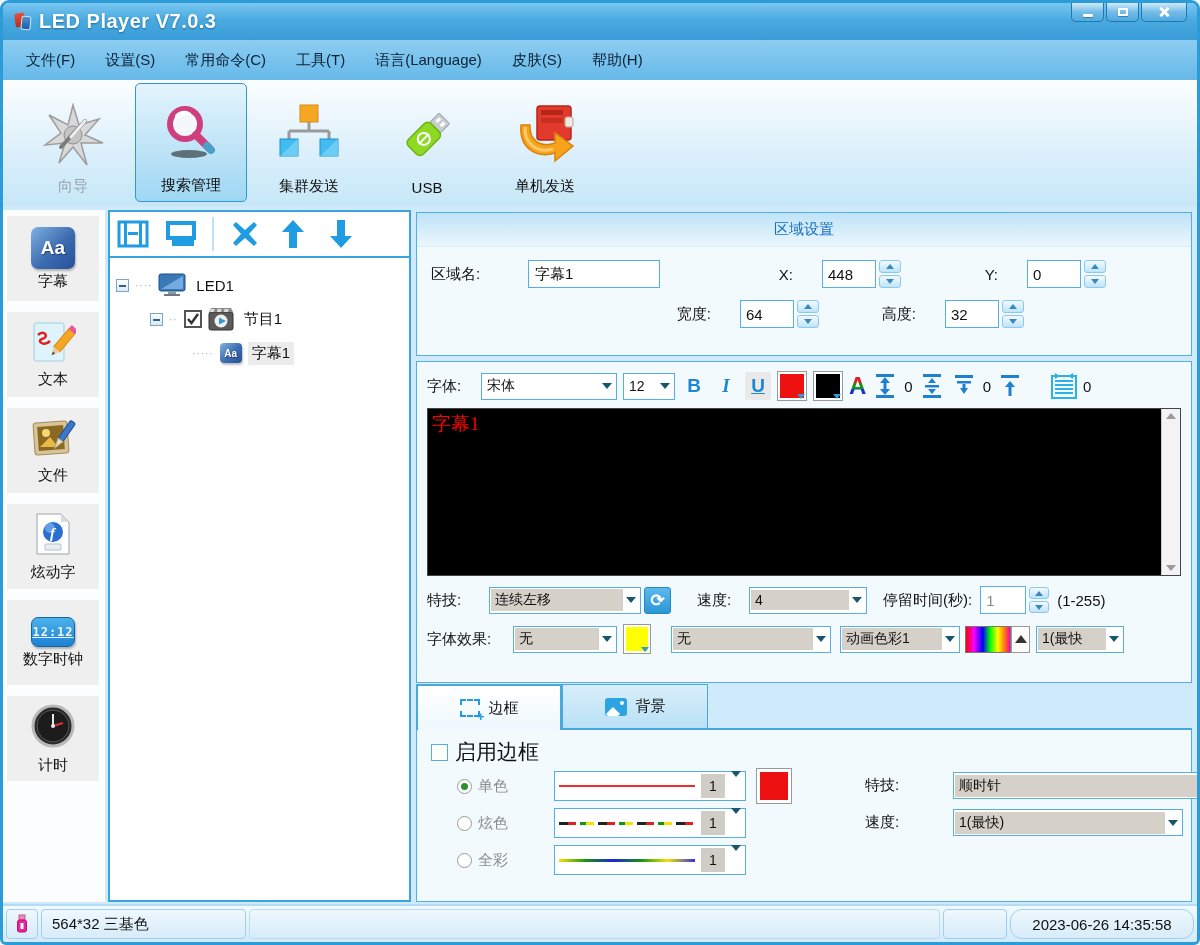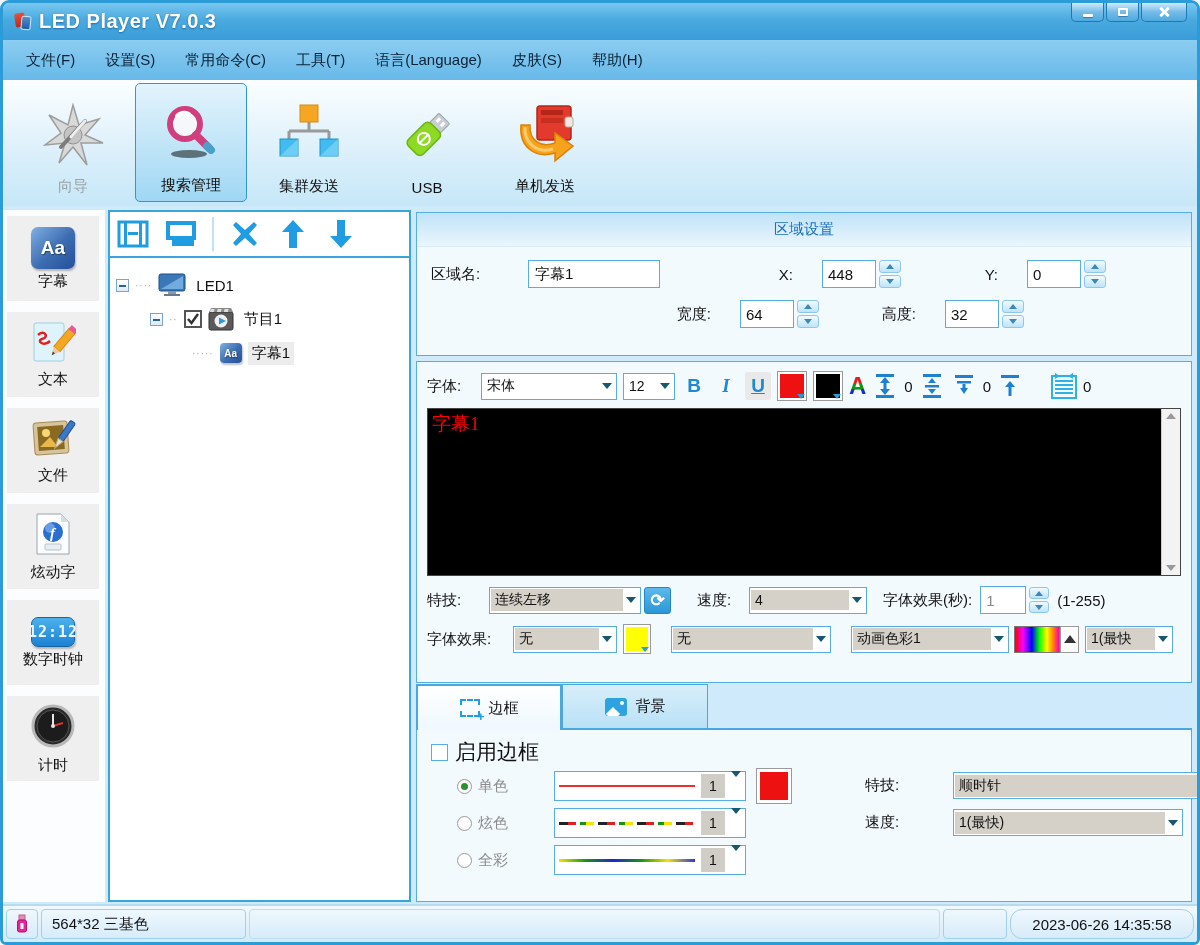--- a/index.html
+++ b/index.html
@@ -73,21 +73,21 @@
 
   
   .sidebar { width:102px; flex:0 0 102px; background:#fbfdff; padding:6px 0 0 4px; display:flex; flex-direction:column; gap:11px; }
   .side-item { width:92px; height:85px; background:#efefef; display:flex; flex-direction:column; align-items:center; justify-content:center; gap:3px; }
   .side-item .slabel { font-size:15px; color:#111; }
 
   .icon-subtitle{width:44px;height:42px;background:linear-gradient(135deg,#7fb0e2 0%,#3c6cb0 55%,#24509a 100%);border-radius:7px;display:flex;align-items:center;justify-content:center;box-shadow:1px 2px 2px rgba(0,0,0,.25);}
   .icon-subtitle span{color:#fff;font-weight:bold;font-size:19px;text-shadow:1px 1px 1px rgba(0,0,0,.4);}
 
   .icon-clock-digital{width:44px;height:30px;border-radius:7px;background:linear-gradient(180deg,#4db1ec,#1c82d2);border:1px solid #1465a6;display:flex;align-items:center;justify-content:center;box-shadow:1px 2px 2px rgba(0,0,0,.25);}
-  .icon-clock-digital span{color:#eaf6ff;font-family:"DejaVu Sans Mono",monospace;font-size:15px;font-weight:bold;letter-spacing:1px;}
+  .icon-clock-digital span{color:#eaf6ff;font-family:"DejaVu Sans Mono",monospace;font-size:12px;font-weight:bold;letter-spacing:1px;text-decoration:underline;}
 
   
   .treepanel { width:303px; flex:0 0 303px; border:2px solid #3aa5dc; background:#fff; margin-left:3px; display:flex; flex-direction:column; }
   .tree-toolbar { height:46px; flex:0 0 46px; border-bottom:2px solid #3aa5dc; display:flex; align-items:center; padding:0 6px; gap:14px; }
   .tree-tbtn { display:flex; align-items:center; justify-content:center; width:34px; height:34px; }
   .tree-sep { width:2px; height:34px; background:#bfe2f5; }
   .tree-body { flex:1; padding:10px 6px; font-size:15px; color:#111; overflow:hidden; }
   .tree-row { display:flex; align-items:center; height:34px; gap:6px; }
   .expander { width:13px; height:13px; border:1px solid #7aa7c7; background:linear-gradient(180deg,#fff,#dce9f3); position:relative; flex:0 0 13px; }
   .expander::after { content:""; position:absolute; left:2px; top:5px; width:7px; height:2px; background:#2a6496; }
@@ -594,21 +594,21 @@
           <div class="refresh-btn">
               <span>⟳</span>
             </div>
           <span class="fx-lbl" style="margin-left:26px; width:52px;">速度:</span>
           <div class="combo gray" style="width:118px;">
             <span class="cval">4</span>
             <span class="carrow">
                 <span class="ca"></span>
               </span>
           </div>
-          <span class="fx-lbl" style="margin-left:16px;">字体效果(秒):</span>
+          <span class="fx-lbl" style="margin-left:16px;">停留时间(秒):</span>
           <div class="spin-wrap" style="margin-left:8px;">
             <input class="spin-input" style="width: 46px; color: rgb(138, 138, 138);" value="1">
             <div class="spin-btns">
               <div class="spin-btn" style="height:12px;width:20px;">
                   <div class="tri-up"></div>
                 </div>
               <div class="spin-btn" style="height:12px;width:20px;">
                   <div class="tri-dn"></div>
                 </div>
             </div>
@@ -627,21 +627,21 @@
           <div class="swatch-btn" style="margin-left:6px;width:28px;height:30px;">
             <div class="swatch-fill" style="background:#ffff00;"></div>
             <div class="mini-tri"></div>
           </div>
           <div class="combo gray" style="width:160px; margin-left:20px;">
             <span class="cval">无</span>
             <span class="carrow">
                 <span class="ca"></span>
               </span>
           </div>
-          <div class="combo gray" style="width:158px; margin-left:20px;">
+          <div class="combo gray" style="width:120px; margin-left:9px;">
             <span class="cval">动画色彩1</span>
             <span class="carrow">
                 <span class="ca"></span>
               </span>
           </div>
           <div class="rainbow" style="margin-left:5px;"></div>
           <div class="up-btn">
               <div class="t"></div>
             </div>
           <div class="combo gray" style="width:88px; margin-left:6px;">

